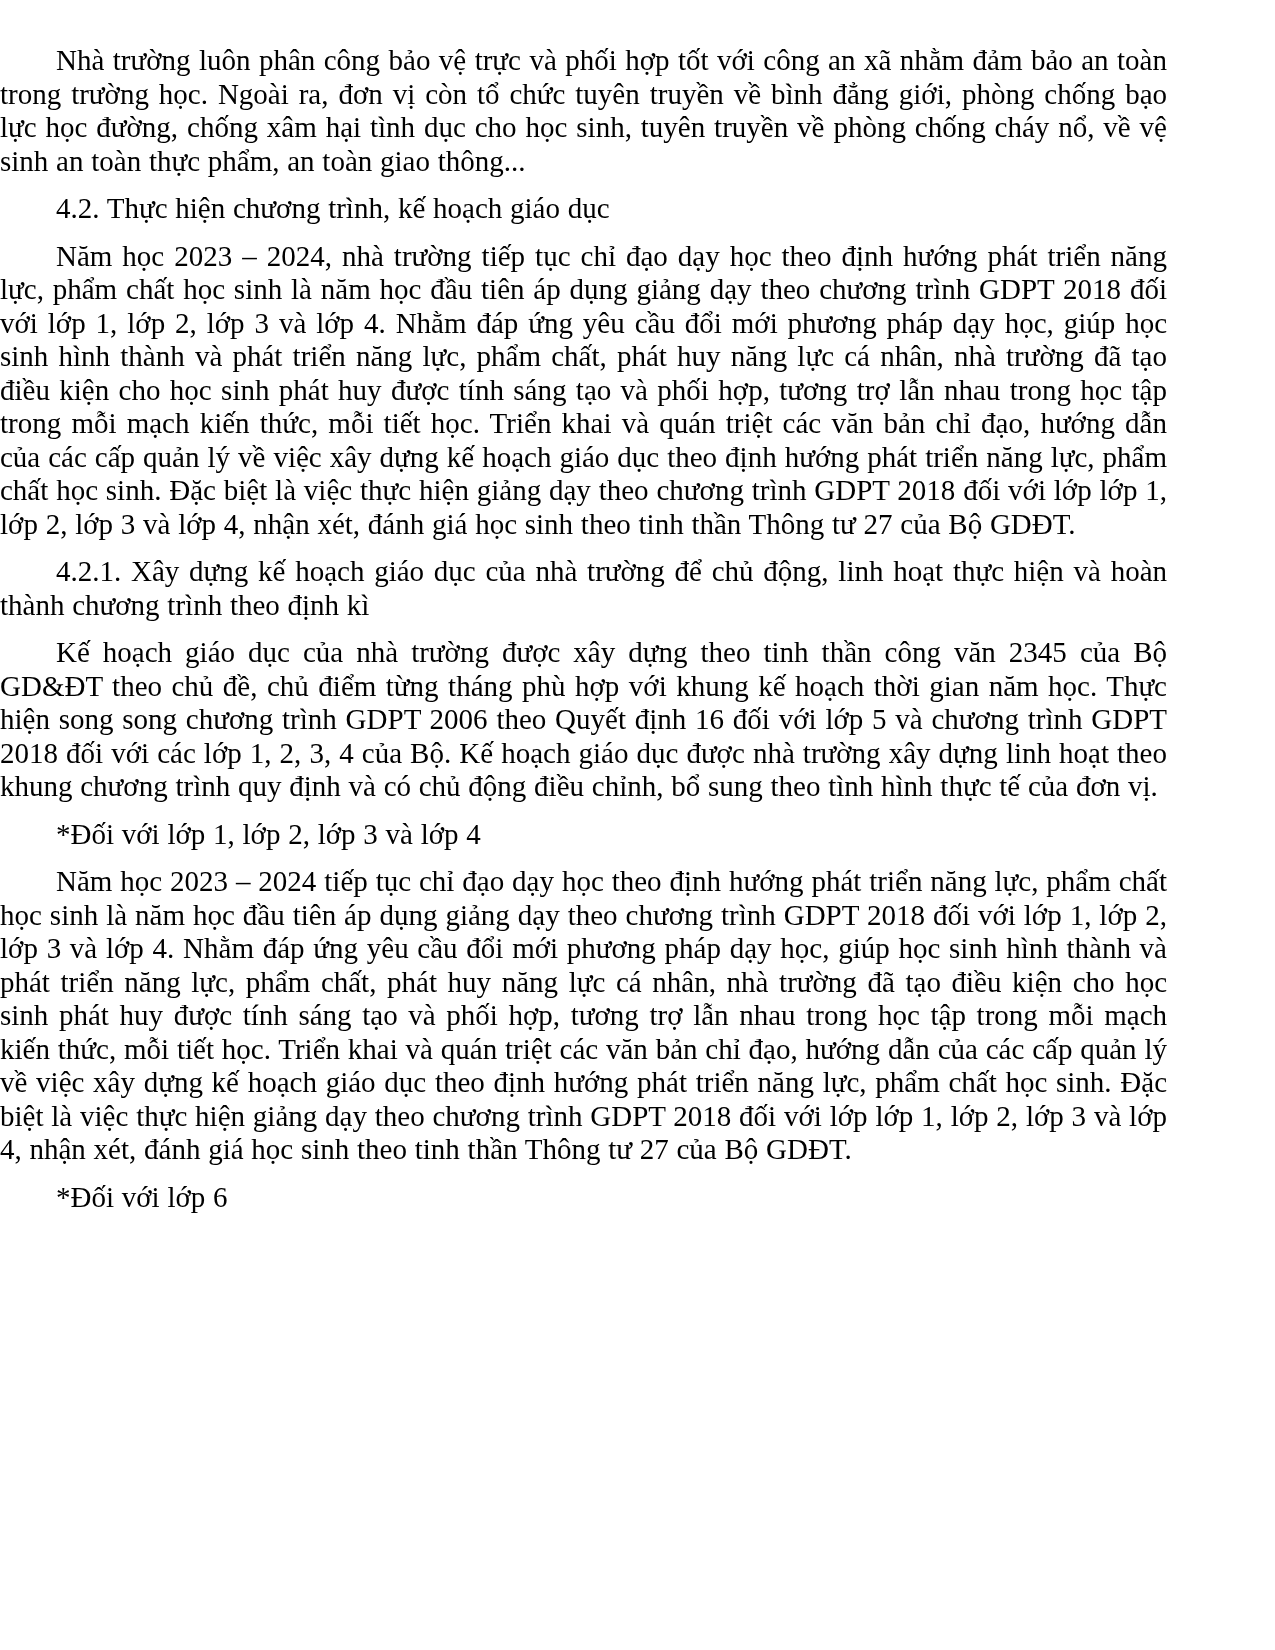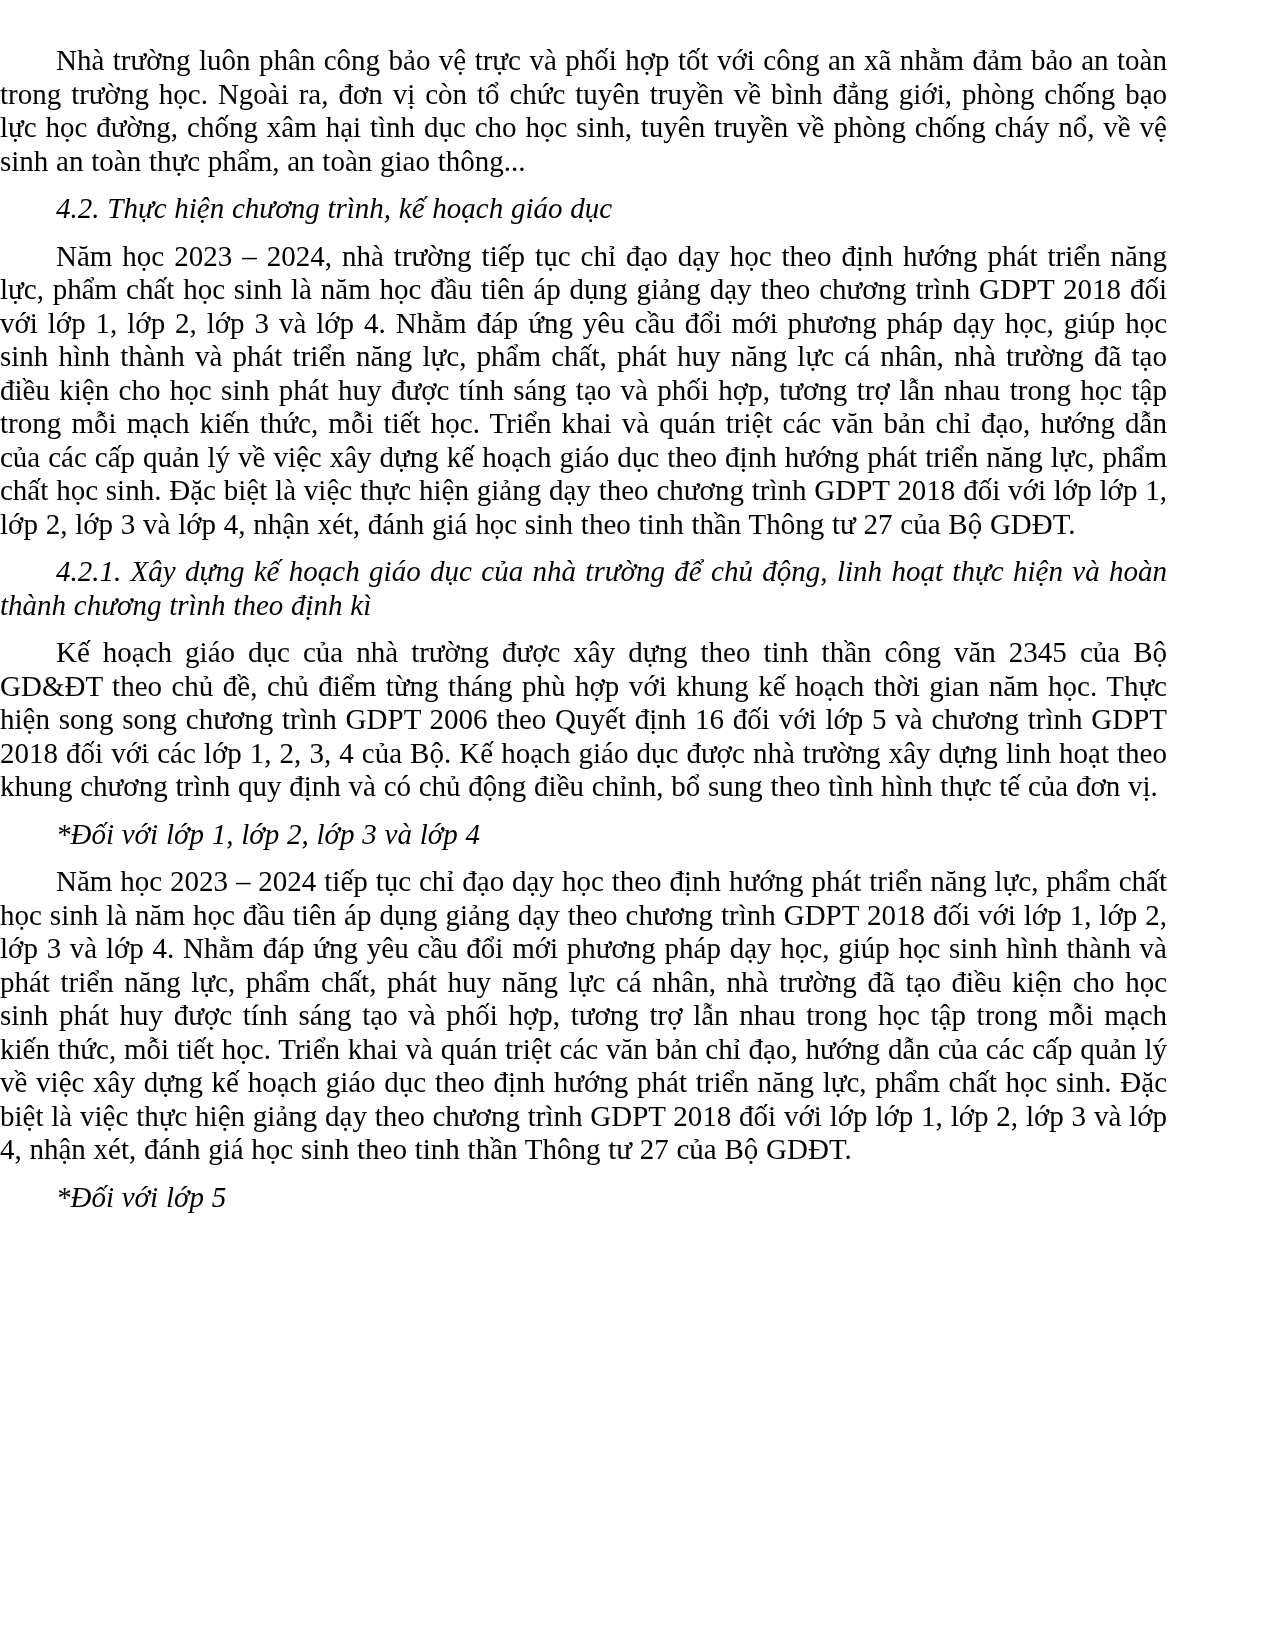--- a/index.html
+++ b/index.html
@@ -37,21 +37,20 @@
     line-height: 33.5px;
     text-indent: 56px;
     word-spacing: 0.5px;
   }
   .para {
     margin: 0 0 10px 0;
     text-align: justify;
   }
   .heading {
     margin: 14px 0;
-    font-style: italic;
     text-align: justify;
   }
 </style>
 </head>
 <body>
 
 <div class="page">
 
 
   <div class="page-body">
@@ -64,16 +63,16 @@
 
     <p class="heading">4.2.1. Xây dựng kế hoạch giáo dục của nhà trường để chủ động, linh hoạt thực hiện và hoàn thành chương trình theo định kì</p>
 
     <p class="para">Kế hoạch giáo dục của nhà trường được xây dựng theo tinh thần công văn 2345 của Bộ GD&amp;ĐT theo chủ đề, chủ điểm từng tháng phù hợp với khung kế hoạch thời gian năm học. Thực hiện song song chương trình GDPT 2006 theo Quyết định 16 đối với lớp 5 và chương trình GDPT 2018 đối với các lớp 1, 2, 3, 4 của Bộ. Kế hoạch giáo dục được nhà trường xây dựng linh hoạt theo khung chương trình quy định và có chủ động điều chỉnh, bổ sung theo tình hình thực tế của đơn vị.</p>
 
 
     <p class="heading">*Đối với lớp 1, lớp 2, lớp 3 và lớp 4</p>
 
     <p class="para">Năm học 2023 – 2024 tiếp tục chỉ đạo dạy học theo định hướng phát triển năng lực, phẩm chất học sinh là năm học đầu tiên áp dụng giảng dạy theo chương trình GDPT 2018 đối với lớp 1, lớp 2, lớp 3 và lớp 4. Nhằm đáp ứng yêu cầu đổi mới phương pháp dạy học, giúp học sinh hình thành và phát triển năng lực, phẩm chất, phát huy năng lực cá nhân, nhà trường đã tạo điều kiện cho học sinh phát huy được tính sáng tạo và phối hợp, tương trợ lẫn nhau trong học tập trong mỗi mạch kiến thức, mỗi tiết học. Triển khai và quán triệt các văn bản chỉ đạo, hướng dẫn của các cấp quản lý về việc xây dựng kế hoạch giáo dục theo định hướng phát triển năng lực, phẩm chất học sinh. Đặc biệt là việc thực hiện giảng dạy theo chương trình GDPT 2018 đối với lớp lớp 1, lớp 2, lớp 3 và lớp 4, nhận xét, đánh giá học sinh theo tinh thần Thông tư 27 của Bộ GDĐT.</p>
 
-    <p class="heading">*Đối với lớp 5</p>
+    <p class="heading">*Đối với lớp 6</p>
 
   </div>
 </div>
 
 </body></html>

